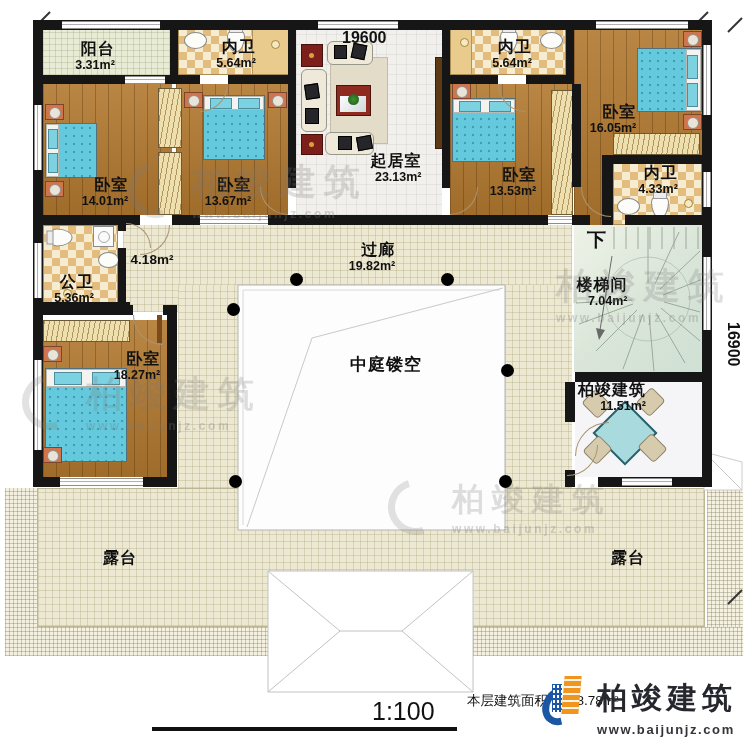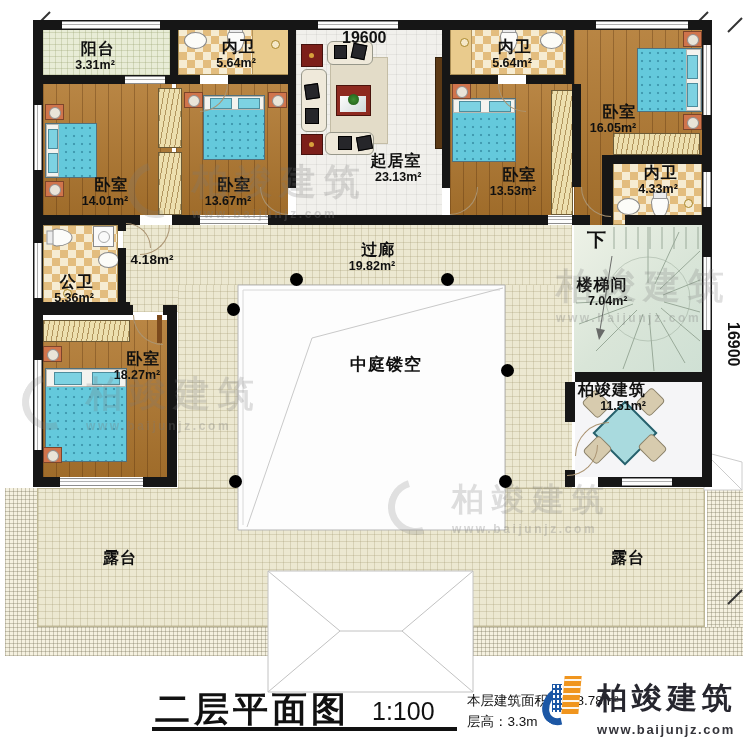--- a/index.html
+++ b/index.html
@@ -481,26 +481,24 @@
       </div>
   </div>
   <div class="wm" style="left:388px;top:478px;">
     <div class="wmglyph"></div>
     <div class="wmcol">
         <span class="wmtext" style="font-size:32px;">柏竣建筑</span>
         <span class="wmurl">www.baijunjz.com</span>
       </div>
   </div>
 
-  <div class="title-cn">二层平面图</div>
   <div class="title-scale">1:100</div>
   <div class="title-rule"></div>
   <div class="info">
     <div>本层建筑面积：178.78m²</div>
-    <div>层高：3.3m</div>
   </div>
   <div class="logo">
     <div class="lglyph">
       <div class="lswoosh"></div>
         <div class="lblue"></div>
         <div class="lorange"></div>
     </div>
     <div class="ltexts">
       <span class="lname">柏竣建筑</span>
       <span class="lurl">www.baijunjz.com</span>

